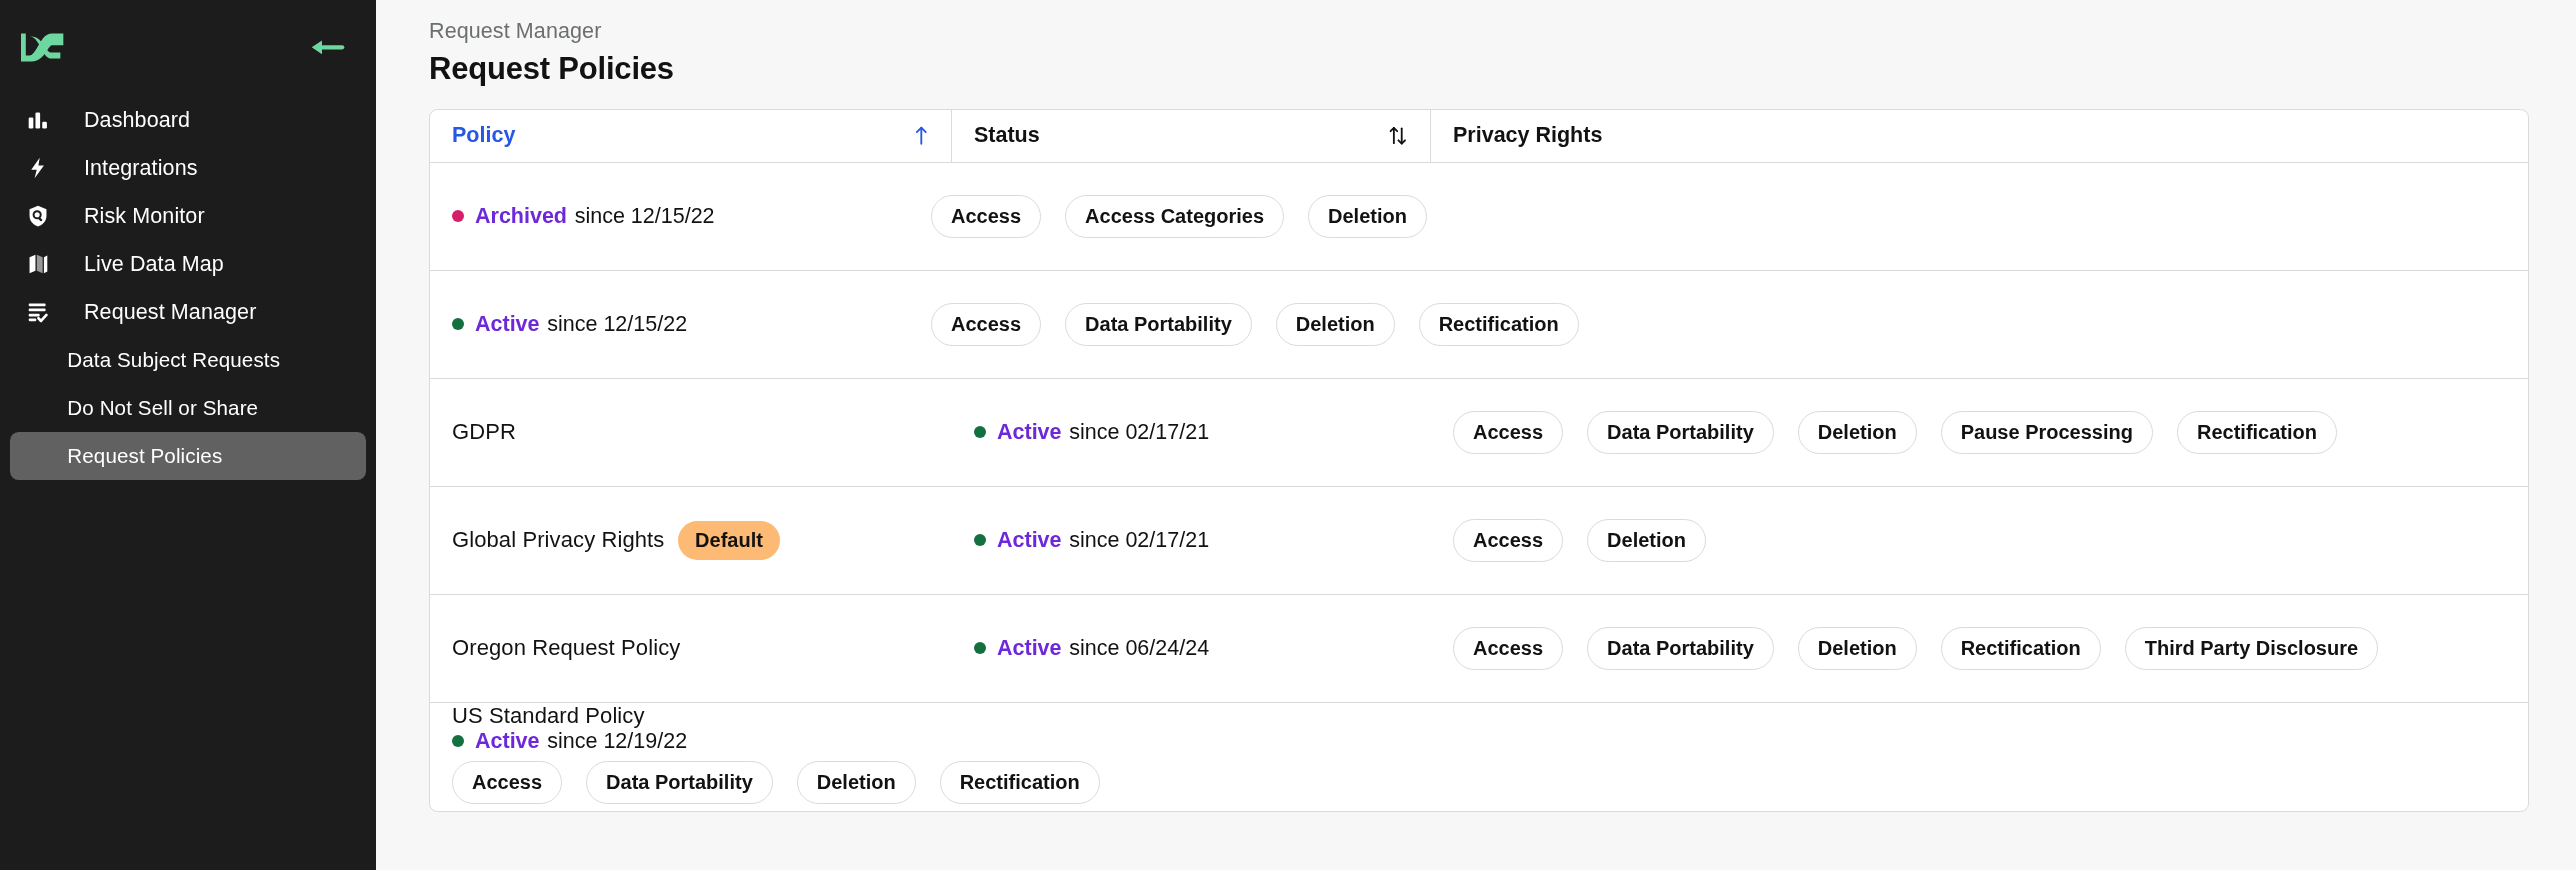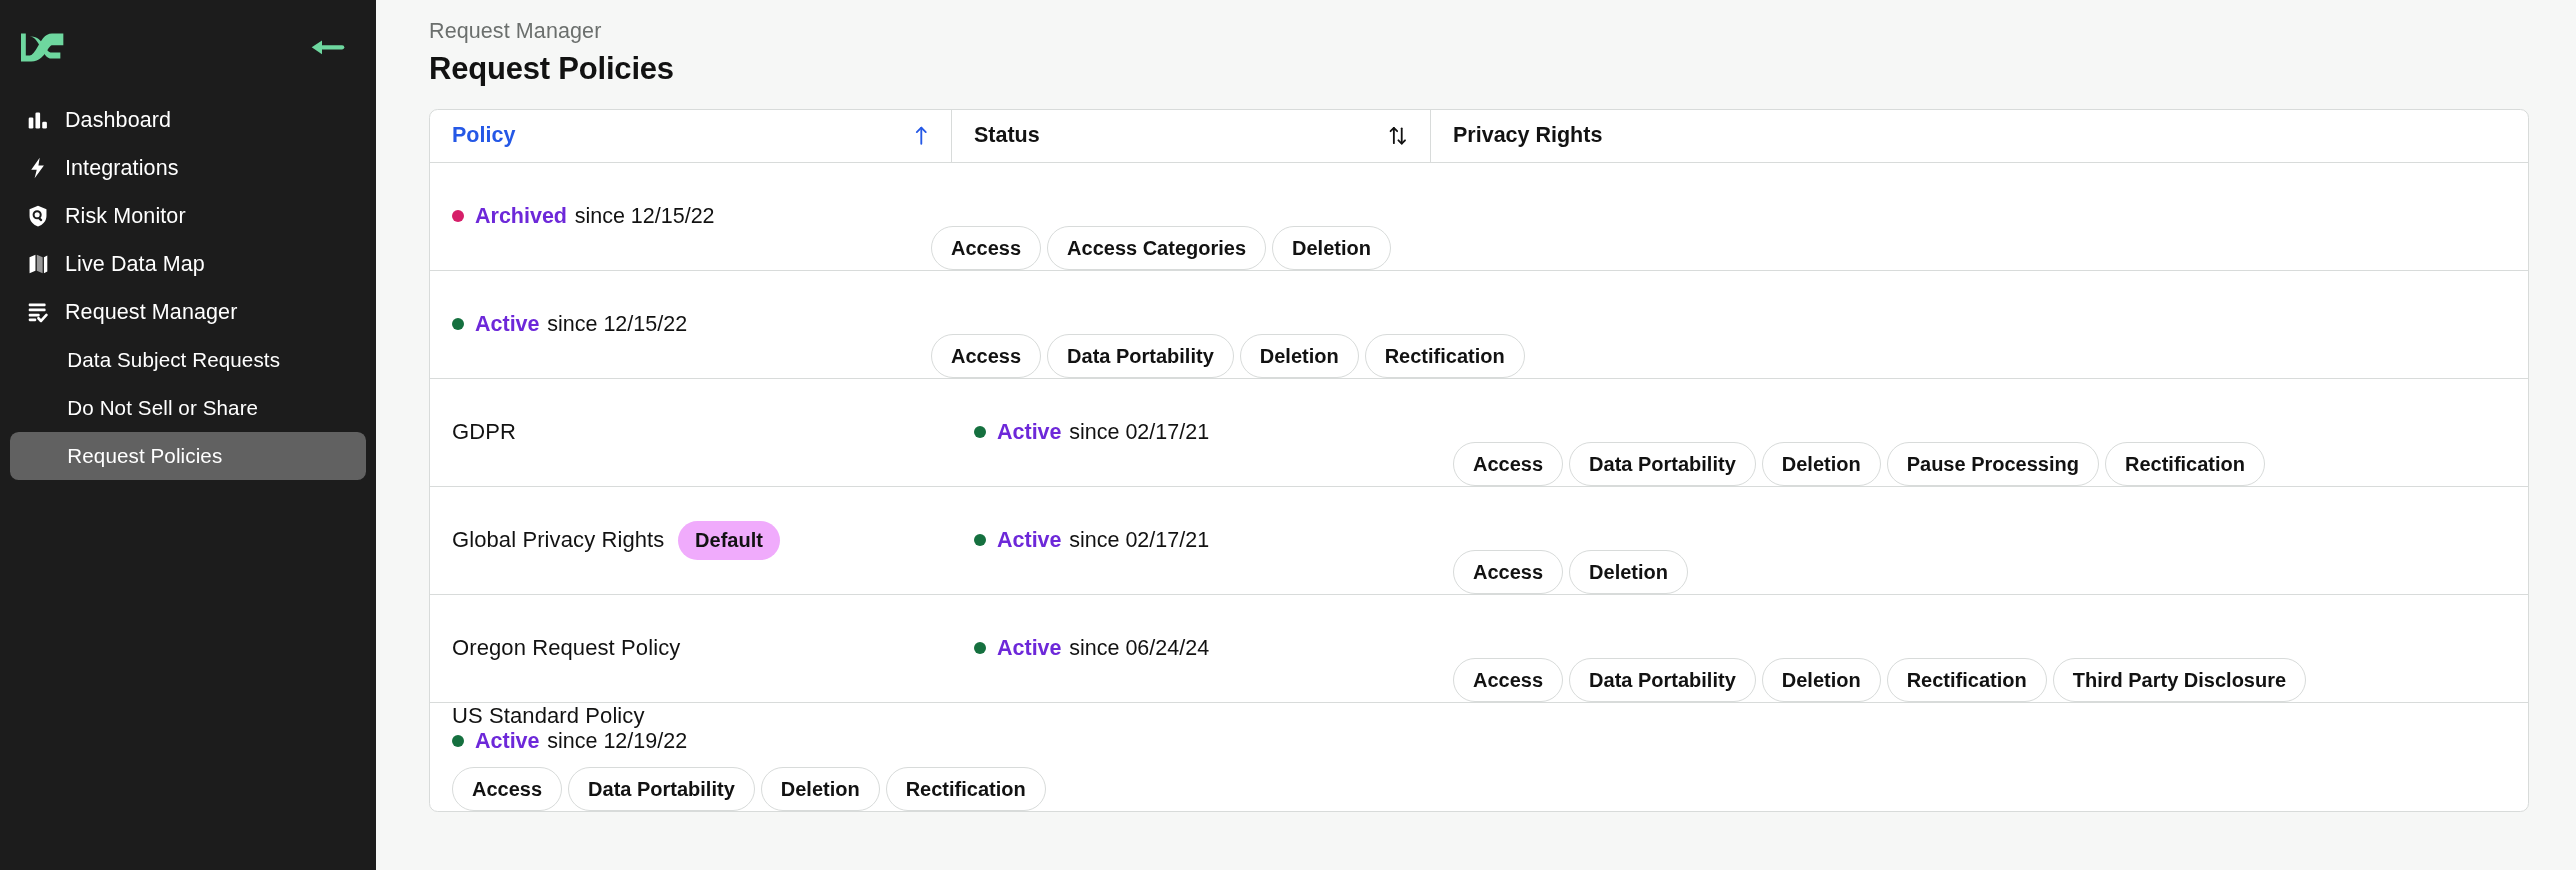--- a/index.html
+++ b/index.html
@@ -32,20 +32,21 @@
 
   .nav { margin-top: 24px; display: flex; flex-direction: column; }
   .nav-item {
     display: flex; align-items: center;
     height: 48px;
     margin: 0 10.3px;
     padding-left: 13.7px;
     border-radius: 8.6px;
     cursor: pointer;
     color: #ffffff;
+    gap: 19px;
   }
   .nav-item .ico {
     width: 29px; min-width: 29px; height: 26px;
     display: flex; align-items: center; justify-content: center;
     margin-right: 12px;
   }
   .nav-item .lbl {
     font-size: 21.5px;
     letter-spacing: 0.1px;
     white-space: nowrap;
@@ -104,31 +105,31 @@
 
   .trow {
     display: flex;
     min-height: 108px;
     border-bottom: 0.9px solid #d8dbda;
   }
   .trow:last-child { border-bottom: none; flex-direction: column; }
   .td { display: flex; align-items: center; padding: 0 22px; }
   .td-policy { width: 522px; }
   .td-status { width: 479px; }
-  .td-rights { flex: 1; flex-wrap: wrap; gap: 6px; align-items: flex-end; }
+  .td-rights { flex: 1; flex-wrap: wrap; gap: 24px; }
 
   .policy-name {
     font-size: 22px;
     color: #121212;
     letter-spacing: 0.1px;
     white-space: nowrap;
   }
   .default-badge {
     margin-left: 13.7px;
-    background: #f0abfc;
+    background: #fdba74;
     color: #121212;
     font-size: 20px;
     font-weight: bold;
     border-radius: 858px;
     padding: 7.7px 17px;
     white-space: nowrap;
   }
 
   .status-wrap { display: flex; align-items: center; white-space: nowrap; }
   .dot {

